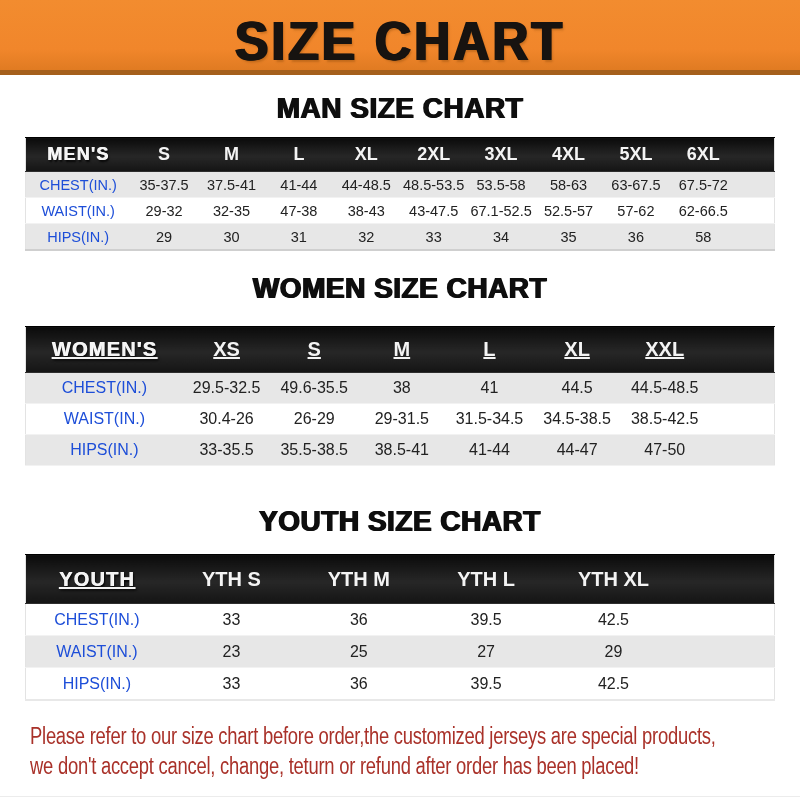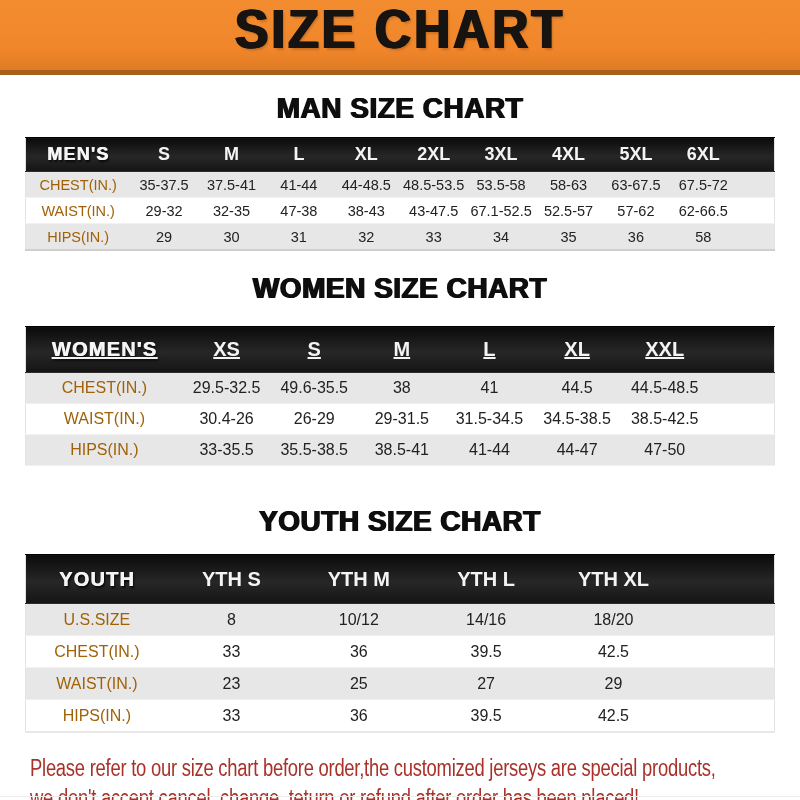--- a/index.html
+++ b/index.html
@@ -7,21 +7,21 @@
     width:800px;height:800px;position:relative;overflow:hidden;
     background:#ffffff;
     font-family:"Liberation Sans", sans-serif;
   }
 
   
   .banner{
     height:70px;
     background:linear-gradient(180deg,#F28C2F 0%,#F1862B 70%,#E07B22 100%);
     border-bottom:5px solid #A5601C;
-    display:flex;align-items:flex-start;justify-content:center;
+    display:flex;align-items:flex-end;justify-content:center;
   }
   .banner-title{
     font-size:50px;font-weight:bold;color:#171310;
     letter-spacing:3px;
     transform:scaleY(1.12);
     text-shadow:1.2px 0 #171310,-1.2px 0 #171310,2px 2px 2px rgba(110,55,0,.3);
   }
 
   
   .section-heading{
@@ -49,27 +49,27 @@
     color:#f4f4f4;font-weight:bold;text-align:center;padding:0;
     border-top:1px solid #000;border-bottom:1px solid #2e2e2e;
   }
   th.corner{text-align:left;padding-left:14px;letter-spacing:1.2px;
     text-shadow:.6px 0 #fff,1.5px 1.5px 2px rgba(0,0,0,.8);}
   .table-men   tr.header-bar th{height:33px;font-size:18px;}
   .table-men   th.corner{font-size:23px;}
   .table-women tr.header-bar th{height:45px;font-size:20px;text-decoration:underline;}
   .table-women th.corner{font-size:25px;}
   .table-youth tr.header-bar th{height:48px;font-size:20px;}
-  .table-youth th.corner{font-size:24px;}
+  .table-youth th.corner{font-size:24px;text-decoration:underline;}
 
   .data-row td{
     text-align:center;color:#222;padding:0;
     border-bottom:1px solid #f2f2f2;
   }
-  td.row-label{color:#a16207;}
+  td.row-label{color:#1d4ed8;}
   .row-gray td{background:#E7E7E7;}
   .row-white td{background:#ffffff;}
   .table-men   .data-row td{height:25px;font-size:14.5px;}
   .table-women .data-row td{height:30px;font-size:16px;}
   .table-youth .data-row td{height:31px;font-size:16px;}
   .table-men{border-bottom:2px solid #cfcfcf;}
   .table-women{border-bottom:1px solid #dedede;}
   .table-youth{border-bottom:2px solid #e8e8e8;}
 
   
@@ -241,28 +241,20 @@
           <tr class="header-bar">
             <th class="corner">YOUTH</th>
             <th class="size-col">YTH S</th>
             <th class="size-col">YTH M</th>
             <th class="size-col">YTH L</th>
             <th class="size-col">YTH XL</th>
             <th class="filler"></th>
           </tr>
         </thead>
         <tbody>
-          <tr class="data-row row-gray">
-            <td class="row-label">U.S.SIZE</td>
-            <td class="size-value">8</td>
-            <td class="size-value">10/12</td>
-            <td class="size-value">14/16</td>
-            <td class="size-value">18/20</td>
-            <td class="filler"></td>
-          </tr>
           <tr class="data-row row-white">
             <td class="row-label">CHEST(IN.)</td>
             <td class="size-value">33</td>
             <td class="size-value">36</td>
             <td class="size-value">39.5</td>
             <td class="size-value">42.5</td>
             <td class="filler"></td>
           </tr>
           <tr class="data-row row-gray">
             <td class="row-label">WAIST(IN.)</td>

